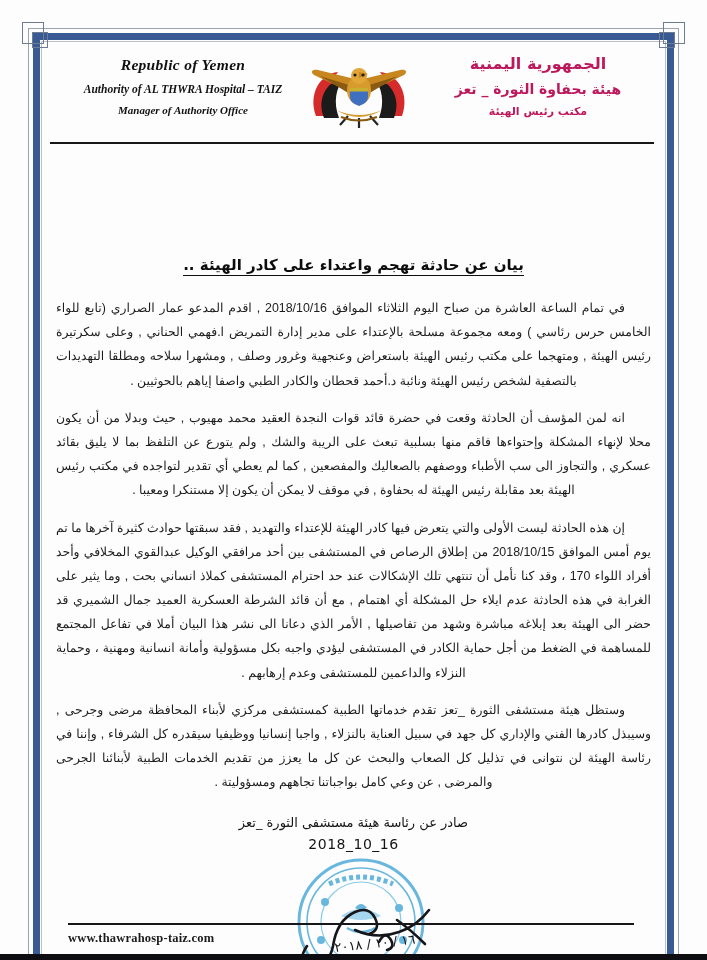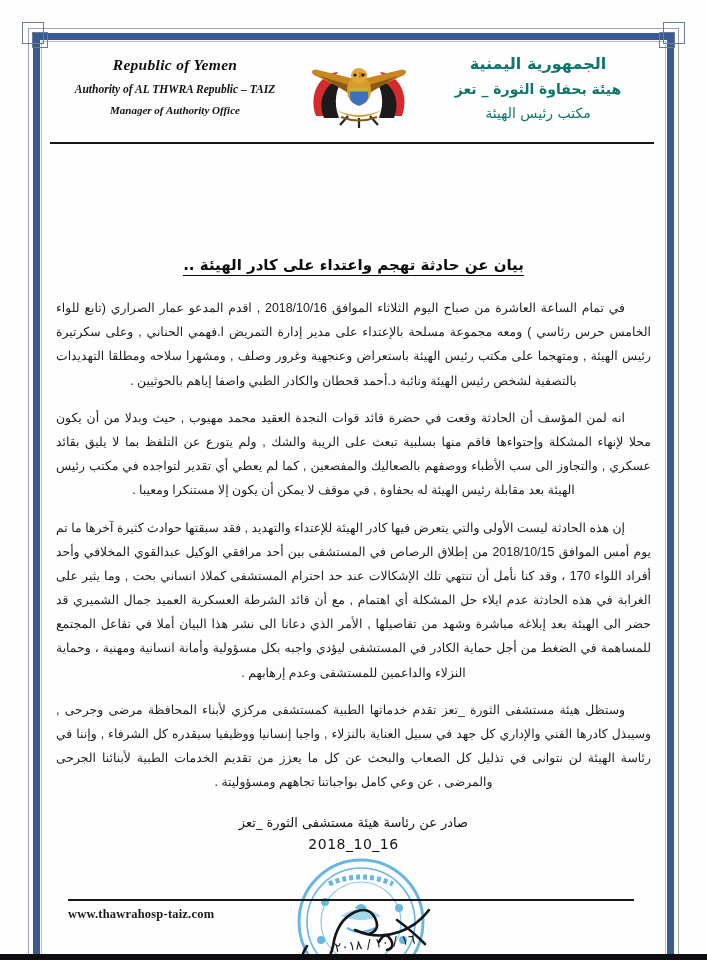--- a/index.html
+++ b/index.html
@@ -90,21 +90,21 @@
     height: 900px;
   }
 
   
   .letterhead {
     position: relative;
     height: 92px;
   }
   .lh-en {
     position: absolute;
-    left: 2px;
+    left: 10px;
     top: 10px;
     width: 250px;
     text-align: center;
     font-family: "Liberation Serif", serif;
     color: #111;
   }
   .lh-en .l1 {
     font-size: 15.5px;
     font-weight: bold;
     font-style: italic;
@@ -124,35 +124,35 @@
   }
 
   .lh-ar {
     position: absolute;
     right: 6px;
     top: 8px;
     width: 230px;
     text-align: center;
     direction: rtl;
     font-family: "DejaVu Sans", sans-serif;
-    color: #0f766e;
+    color: #be185d;
   }
   .lh-ar .a1 {
     font-size: 16px;
     font-weight: bold;
     margin-bottom: 8px;
   }
   .lh-ar .a2 {
     font-size: 14px;
     font-weight: bold;
     margin-bottom: 8px;
   }
   .lh-ar .a3 {
-    font-size: 14px;
-    font-weight: normal;
+    font-size: 11px;
+    font-weight: bold;
   }
 
   .emblem {
     position: absolute;
     left: 252px;
     top: 8px;
     width: 118px;
     height: 78px;
   }
 
@@ -228,21 +228,21 @@
     left: 215px;
     top: 0;
     width: 210px;
     height: 140px;
   }
 
   
   .footer {
     position: absolute;
     left: 20px;
-    bottom: 24px;
+    bottom: 0;
     width: 570px;
   }
   .footer-rule {
     width: 566px;
     border-top: 2.5px solid #17171a;
     margin-bottom: 6px;
   }
   .footer-url {
     font-family: "Liberation Serif", serif;
     font-size: 12.5px;
@@ -263,21 +263,21 @@
   <div class="notch tl2"></div>
   <div class="notch tr"></div>
   <div class="notch tr2"></div>
 
   <div id="content">
 
     <div class="letterhead">
 
       <div class="lh-en">
         <div class="l1">Republic of Yemen</div>
-        <div class="l2">Authority of AL THWRA Republic – TAIZ</div>
+        <div class="l2">Authority of AL THWRA Hospital – TAIZ</div>
         <div class="l3">Manager of Authority Office</div>
       </div>
 
       <div class="emblem">
         <svg viewBox="0 0 118 78" width="118" height="78" aria-hidden="true">
 
           <path d="M16 62 C8 40 20 20 38 18 C30 28 26 44 32 62 Z" fill="#d62b2b"></path>
           <path d="M102 62 C110 40 98 20 80 18 C88 28 92 44 86 62 Z" fill="#d62b2b"></path>
           <path d="M24 64 C16 44 28 26 44 24 C36 34 33 48 39 64 Z" fill="#1b1b1b"></path>
           <path d="M94 64 C102 44 90 26 74 24 C82 34 85 48 79 64 Z" fill="#1b1b1b"></path>

